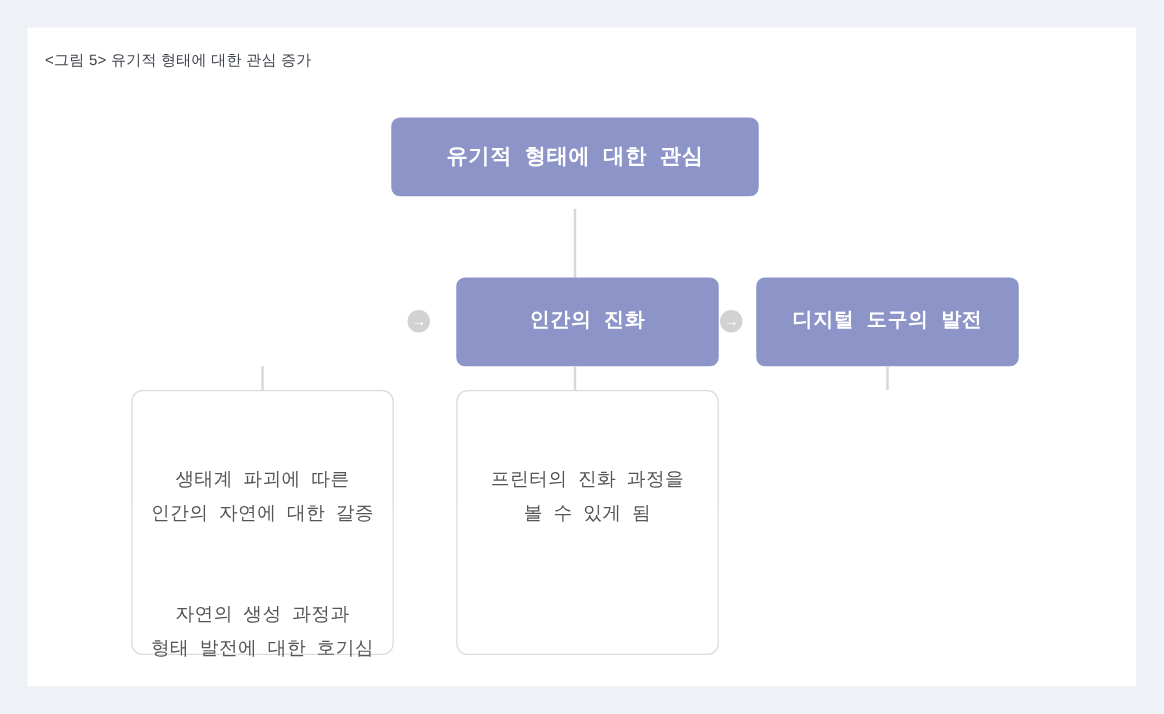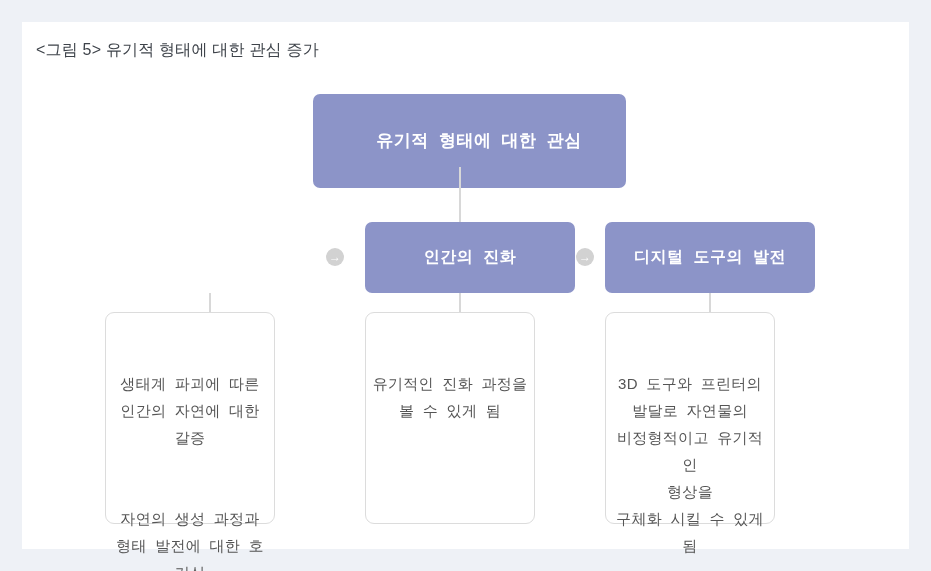--- a/index.html
+++ b/index.html
@@ -16,21 +16,21 @@
     left: 22px;
     top: 22px;
     width: 887px;
     height: 527px;
     background: #ffffff;
   }
   .caption {
     position: absolute;
     left: 14px;
     top: 18px;
-    font-size: 16px;
+    font-size: 12px;
     color: #3e434a;
     letter-spacing: 0.2px;
     white-space: pre;
   }
   .node {
     position: absolute;
     background: #8c94c8;
     color: #ffffff;
     border-radius: 7px;
     display: flex;
@@ -38,23 +38,22 @@
     justify-content: center;
     text-align: center;
     font-weight: bold;
     white-space: pre-line;
     word-spacing: 5px;
     letter-spacing: 0.5px;
     line-height: 1.55;
   }
   .node-root {
     left: 291px; top: 72px;
-    width: 294px; height: 94px;
+    width: 294px; height: 63px;
     font-size: 17px;
-    padding-left: 19px;
   }
   .node-branch {
     top: 200px;
     width: 210px; height: 71px;
     font-size: 16px;
   }
   .col1 { left: 83px; }
   .col2 { left: 343px; }
   .col3 { left: 583px; text-align: center; }
   .vline {
@@ -62,21 +61,21 @@
     width: 2px;
     background: #d8d8d8;
   }
   .vline-root { left: 437px; top: 145px; height: 55px; }
   .vline-b1 { left: 187px; top: 271px; height: 19px; }
   .vline-b2 { left: 437px; top: 271px; height: 19px; }
   .vline-b3 { left: 687px; top: 271px; height: 19px; }
   .detail {
     position: absolute;
     top: 290px;
-    width: 170px;
+    width: 210px;
     height: 212px;
     box-sizing: border-box;
     background: #ffffff;
     border: 1px solid #dcdcdc;
     border-radius: 9px;
     padding: 30px 6px 0 6px;
     text-align: center;
     color: #555555;
     font-size: 15px;
     line-height: 27px;
@@ -131,27 +130,19 @@
     <div class="vline vline-b3"></div>
 
     <div class="detail col1">
       <p>생태계 파괴에 따른
 인간의 자연에 대한 갈증</p>
       <p>자연의 생성 과정과
 형태 발전에 대한 호기심</p>
     </div>
 
     <div class="detail col2">
-      <p>유기적인 진화 과정을
+      <p>프린터의 진화 과정을
 볼 수 있게 됨</p>
     </div>
 
-    <div class="detail col3">
-      <p>3D 도구와 프린터의
-발달로 자연물의
-비정형적이고 유기적인
-형상을
-구체화 시킬 수 있게됨</p>
-      
-    </div>
 
   </div>
 </div>
 
 </body></html>

